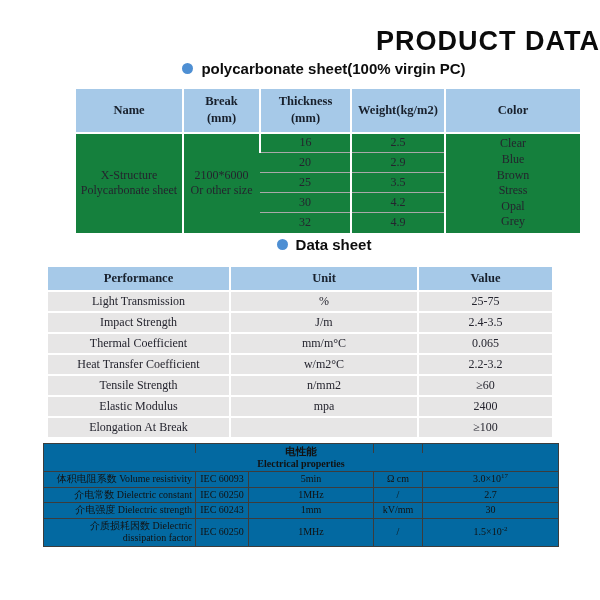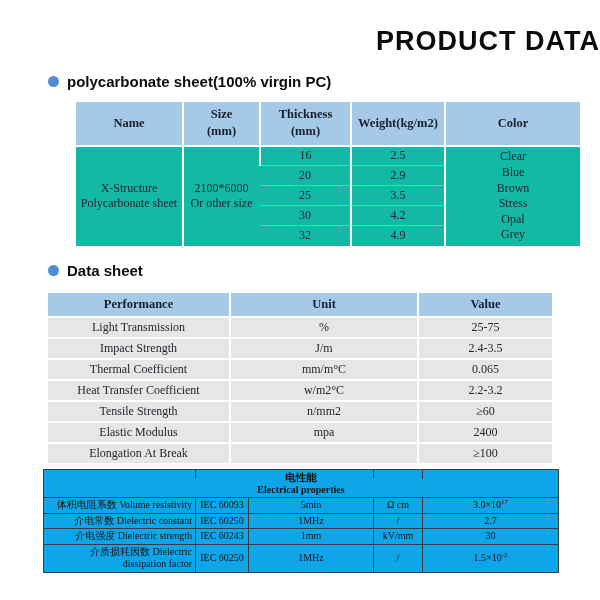--- a/index.html
+++ b/index.html
@@ -7,37 +7,37 @@
     width:600px;height:600px;background:#ffffff;overflow:hidden;
     font-family:"Liberation Serif", serif;color:#24242e;position:relative;
   }
   .page-title{
     font-family:"Liberation Sans", sans-serif;font-weight:800;
     font-size:27px;letter-spacing:1px;color:#0b0b0b;
     text-align:right;margin:0;padding-top:27px;line-height:1.1;
   }
   .section-label{
     font-family:"Liberation Sans", sans-serif;font-weight:600;font-size:15px;color:#0d0d0d;
-    display:flex;align-items:center;margin:15px 0 0 48px;height:20px;
+    display:flex;align-items:center;margin:2px 0 0 48px;height:20px;justify-content:center;
   }
   .bullet{
     width:11px;height:11px;border-radius:50%;background:#4e8fd3;
     display:inline-block;margin-right:8px;flex:0 0 auto;
   }
   table{border-collapse:collapse;table-layout:fixed;}
   
   .t1{margin:10px 0 0 76px;width:504px;padding-left:6px;}
   .t1 th{
     background:#a6c9e8;height:43px;font-size:12.5px;font-weight:bold;color:#18202c;
     text-align:center;vertical-align:middle;line-height:1.35;padding:0;
     border-left:2px solid #ffffff;border-bottom:2px solid #ffffff;
   }
   .t1 th:first-child{border-left:none;}
   .t1 td{
-    background:#14b8a6;font-size:12px;text-align:center;vertical-align:middle;
+    background:#15803d;font-size:12px;text-align:center;vertical-align:middle;
     padding:0;border-left:2px solid #ffffff;line-height:1.3;
   }
   .t1 td:first-child{border-left:none;}
   .t1 tr{height:20px;}
   .t1 tr + tr td.sub{border-top:1px solid #a9a9a9;}
   
   .t2{margin:12px 0 0 48px;width:504px;}
   .t2 th{
     background:#a6c9e8;height:23px;font-size:12.5px;font-weight:bold;color:#18202c;
     text-align:center;vertical-align:middle;padding:0;
@@ -47,21 +47,21 @@
   .t2 td{
     background:#e7e6e6;height:19px;font-size:12px;text-align:center;vertical-align:middle;
     padding:0;border-left:2px solid #ffffff;
   }
   .t2 td:first-child{border-left:none;}
   .t2 tbody tr + tr td{border-top:2px solid #ffffff;}
   
   .t3{margin:6px 0 0 43px;width:515px;font-size:10px;color:#121212;position:relative;}
   .t3 td{
     border:1px solid #3c3c3c;text-align:center;vertical-align:middle;
-    padding:1px 3px;line-height:1.25;background:#0ea5e9;
+    padding:1px 3px;line-height:1.25;background:#0369a1;
   }
   .t3 td.lft{text-align:right;padding-left:6px;}
   .t3 .hdr-cell{height:24px;padding:1px 0;position:relative;}
   .t3 .hdr-cn{font-weight:bold;font-size:10.5px;}
   .t3 .hdr-en{font-weight:bold;font-size:10px;text-align:center;}
   .t3 .row{height:15px;}
   .t3 .row-tall{height:25px;}
   .t3 sup{font-size:7px;line-height:0;}
   .stub{position:absolute;top:0;width:1px;height:9px;background:#3c3c3c;}
 </style>
@@ -82,21 +82,21 @@
         <col style="width:107px">
         <col style="width:77px">
         <col style="width:91px">
         <col style="width:94px">
         <col style="width:135px">
       </colgroup>
     <thead>
       <tr>
         <th><span>Name</span></th>
         <th>
-          <div>Size</div>
+          <div>Break</div>
           <div>(mm)</div>
         </th>
         <th>
           <div>Thickness</div>
           <div>(mm)</div>
         </th>
         <th><span>Weight(kg/m2)</span></th>
         <th><span>Color</span></th>
       </tr>
     </thead>

